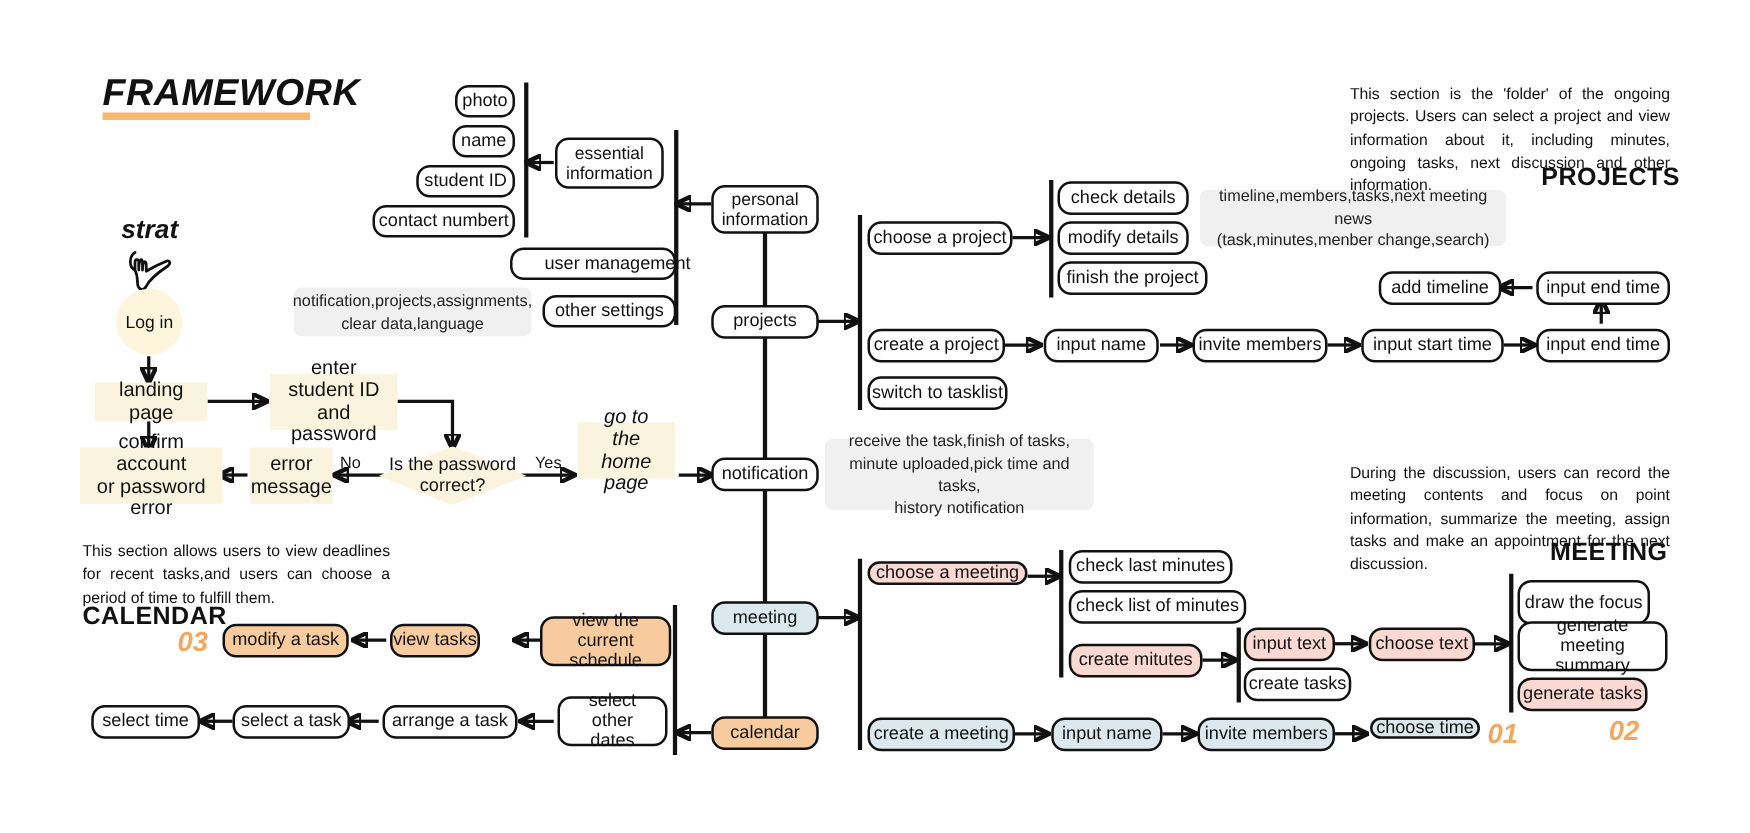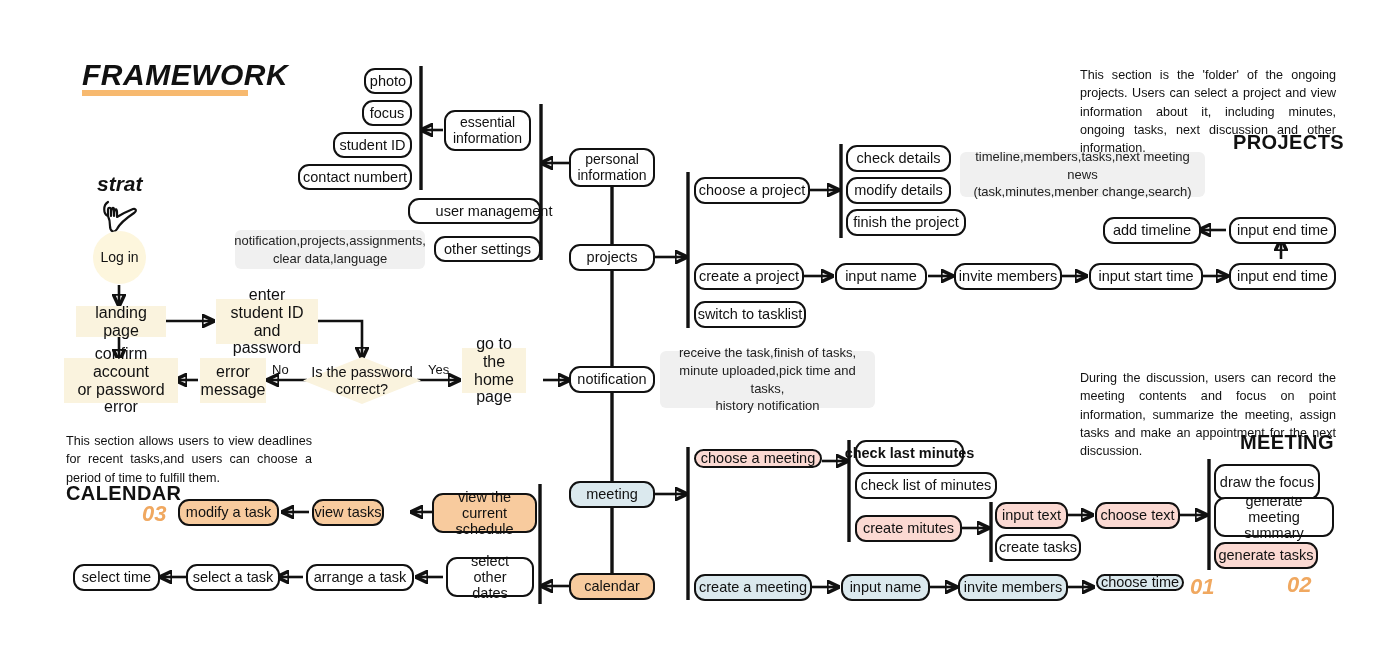--- a/index.html
+++ b/index.html
@@ -194,21 +194,21 @@
 
   <div class="n diamond" style="left:303px;top:357px;width:118px;height:47px;">
     <div class="dshape"></div>
     <div class="dtxt" style="white-space:pre-line;">Is the password
 correct?</div>
   </div>
 
   <div class="edgelabel" style="left:428px;top:362px;">Yes</div>
   <div class="edgelabel" style="left:272px;top:362px;">No</div>
 
-  <div class="n flat" style="left:462px;top:348px;width:64px;height:45px;white-space:pre-line;">
+  <div class="n flat" style="left:462px;top:338px;width:78px;height:45px;white-space:pre-line;font-style:italic;">
     <span>go to the
 home page</span>
   </div>
 
   <div class="n flat" style="left:200px;top:358px;width:66px;height:45px;white-space:pre-line;">
     <span>error
 message</span>
   </div>
 
   <div class="n flat" style="left:64px;top:358px;width:114px;height:45px;white-space:pre-line;">
@@ -223,21 +223,21 @@
 
   <div class="n pill wrap" style="left:444px;top:110px;width:87px;height:41px;white-space:pre-line;font-size:14px;">
     <span>essential
 information</span>
   </div>
 
   <div class="n pill" style="left:364px;top:68px;width:48px;height:26px;">
     <span>photo</span>
   </div>
   <div class="n pill" style="left:362px;top:100px;width:50px;height:26px;">
-    <span>focus</span>
+    <span>name</span>
   </div>
   <div class="n pill" style="left:333px;top:132px;width:79px;height:26px;">
     <span>student ID</span>
   </div>
   <div class="n pill" style="left:298px;top:164px;width:114px;height:26px;">
     <span>contact numbert</span>
   </div>
 
   <div class="n pill" style="left:408px;top:198px;width:133px;height:26px;padding-left:48px;">
     <span>user management</span>
@@ -313,21 +313,21 @@
 history notification</span>
   </div>
 
   <div class="n pill blue" style="left:569px;top:481px;width:86px;height:27px;">
     <span>meeting</span>
   </div>
 
   <div class="n pill pink" style="left:694px;top:449px;width:128px;height:19px;text-align:center;">
     <span>choose a meeting</span>
   </div>
-  <div class="n pill" style="left:855px;top:440px;width:109px;height:27px;font-weight:bold;">
+  <div class="n pill" style="left:855px;top:440px;width:131px;height:27px;">
     <span>check last minutes</span>
   </div>
   <div class="n pill" style="left:855px;top:472px;width:142px;height:27px;">
     <span>check list of minutes</span>
   </div>
 
   <div class="n pill pink" style="left:855px;top:515px;width:107px;height:27px;">
     <span>create mitutes</span>
   </div>
   <div class="n pill pink" style="left:995px;top:502px;width:73px;height:27px;">

